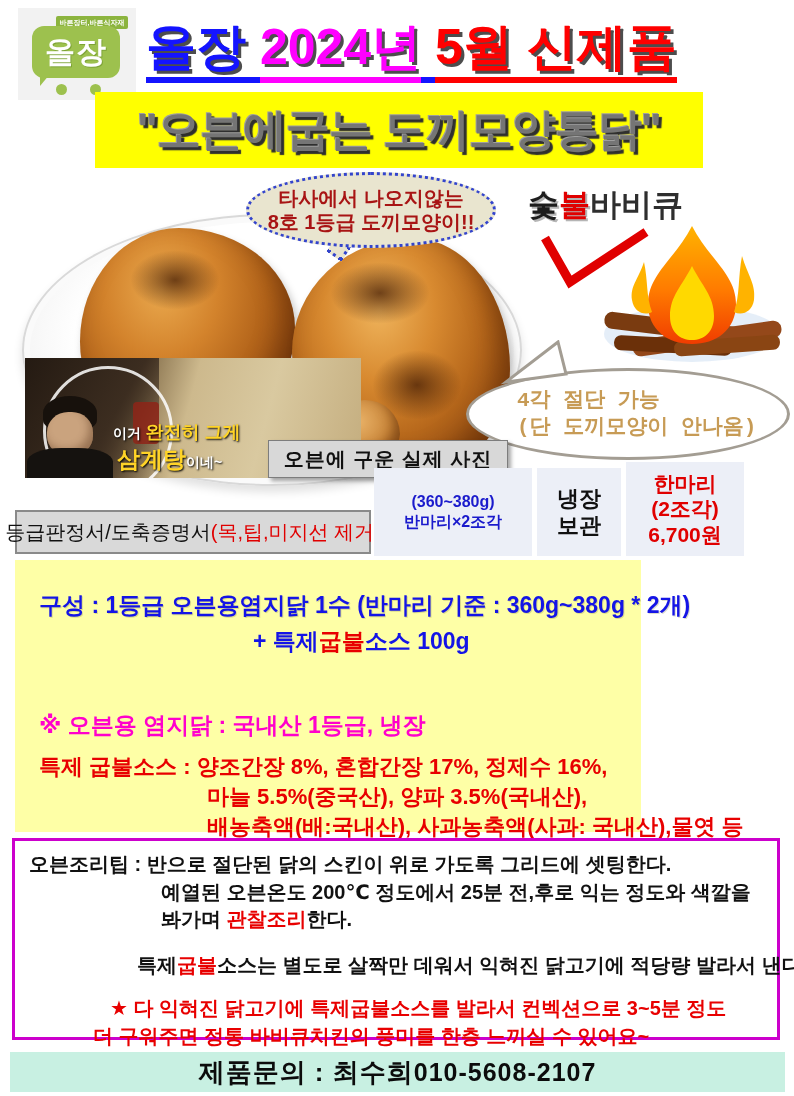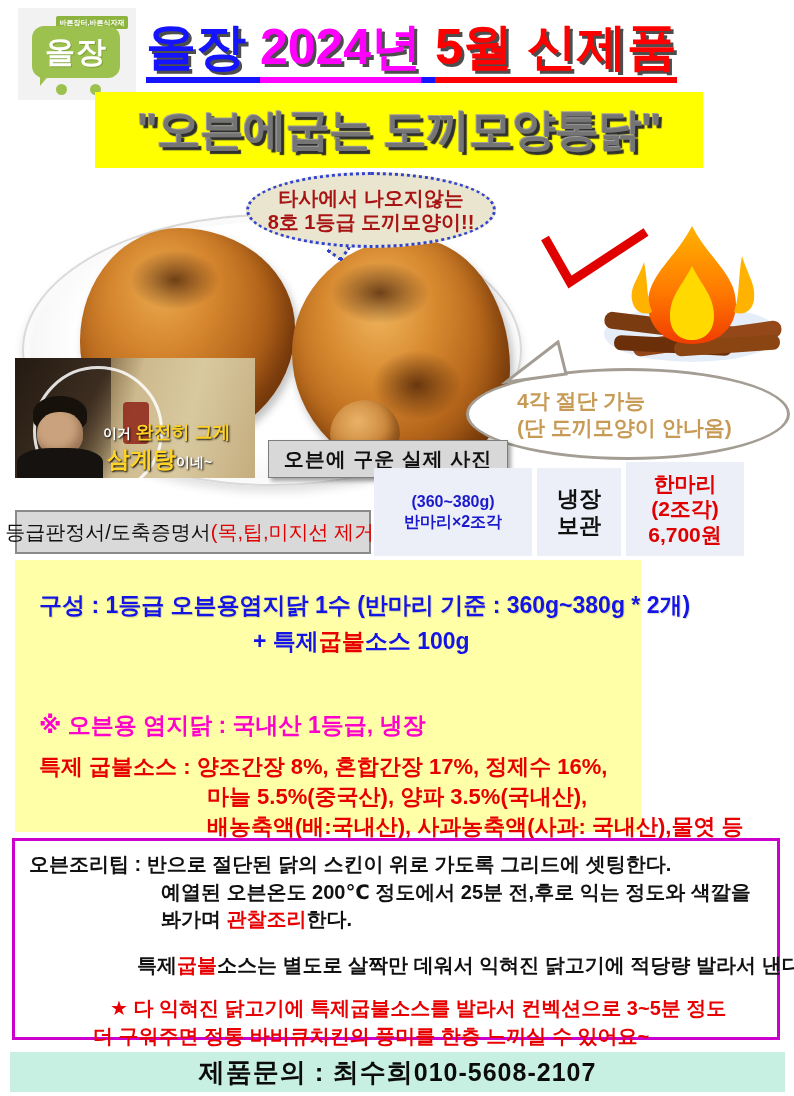--- a/index.html
+++ b/index.html
@@ -44,24 +44,24 @@
 
   .charcoal { position:absolute; left:528px; top:184px; font-size:31px; font-weight:bold; white-space:nowrap; z-index:5; }
   .charcoal .c1 { color:#1d1d1d; text-shadow:2px 2px 0 #b5b5b5; }
   .charcoal .c2 { color:#e00000; text-shadow:2px 2px 0 #b5b5b5; }
   .charcoal .c3 { color:#2e2e2e; font-weight:600; }
 
   .checkmark { position:absolute; left:540px; top:226px; z-index:4; }
   .fire { position:absolute; left:596px; top:222px; z-index:3; }
 
   .bubble2 { position:absolute; left:466px; top:368px; width:324px; height:92px; background:#fff; border:3px solid #a39d93; border-radius:50%; display:flex; flex-direction:column; justify-content:center; padding-left:48px; z-index:6; }
-  .bubble2 .l { color:#c79b55; font-size:21px; font-weight:bold; line-height:1.3; white-space:nowrap; }
+  .bubble2 .l { color:#c79b55; font-size:21px; font-weight:bold; line-height:1.3; white-space:nowrap;font-family:Liberation Mono, monospace; }
   .bubble2-tail { position:absolute; left:500px; top:340px; z-index:7; }
 
-  .inset-photo { position:absolute; left:15px; top:358px; width:240px; height:120px; overflow:hidden; background:linear-gradient(105deg, #37291f 0%, #4a382a 24%, #8a7450 34%, #cdb98d 48%, #d9c9a0 70%, #c4ad7e 100%); z-index:8; }
+  .inset-photo { position:absolute; left:25px; top:358px; width:336px; height:120px; overflow:hidden; background:linear-gradient(105deg, #37291f 0%, #4a382a 24%, #8a7450 34%, #cdb98d 48%, #d9c9a0 70%, #c4ad7e 100%); z-index:8; }
   .inset-darkside { position:absolute; left:0; top:0; width:40%; height:100%; background:linear-gradient(120deg, #241a12 0%, #3c2d20 60%, rgba(60,45,32,0) 100%); }
   .inset-red { position:absolute; left:108px; top:44px; width:26px; height:42px; background:#8e2418; border-radius:4px; opacity:.85; }
   .inset-ring { position:absolute; left:18px; top:8px; width:130px; height:130px; border:3px solid rgba(255,255,255,.85); border-radius:50%; }
   .man-hair { position:absolute; left:18px; top:38px; width:54px; height:34px; background:#17110c; border-radius:50% 50% 30% 30%; }
   .man-face { position:absolute; left:22px; top:54px; width:46px; height:44px; background:#caa37e; border-radius:46%; box-shadow:inset -4px -6px 8px rgba(90,55,30,.45); }
   .man-body { position:absolute; left:2px; top:90px; width:86px; height:34px; background:#15120f; border-radius:40% 40% 0 0; }
   .inset-t1 { position:absolute; left:88px; top:62px; white-space:nowrap; font-weight:bold; }
   .inset-t1 .w { color:#fff; font-size:14px; text-shadow:1px 1px 2px #000; }
   .inset-t1 .y { color:#ffd427; font-size:18px; text-shadow:1px 1px 2px #000; }
   .inset-t2 { position:absolute; left:92px; top:86px; white-space:nowrap; font-weight:bold; }
@@ -137,20 +137,21 @@
   <div class="chicken-spot spot2"></div>
   <div class="chicken-spot spot3"></div>
   <div class="drumstick"></div>
 
   <div class="bubble1-tail"></div>
   <div class="bubble1">
     <span class="l">타사에서 나오지않는</span>
     <span class="l">8호 1등급 도끼모양이!!</span>
   </div>
 
+  <div class="charcoal"><span class="c1">숯</span><span class="c2">불</span><span class="c3">바비큐</span></div>
 
   <svg class="checkmark" width="112" height="64" viewBox="0 0 112 64">
     <polyline points="5,12 30,56 106,6" fill="none" stroke="#e00000" stroke-width="9"></polyline>
   </svg>
 
   <svg class="fire" width="192" height="142" viewBox="0 0 192 142">
     <defs>
       <linearGradient id="fg" x1="0" y1="0" x2="0" y2="1">
         <stop offset="0" stop-color="#ffb300"></stop>
         <stop offset="0.55" stop-color="#ff7a00"></stop>

